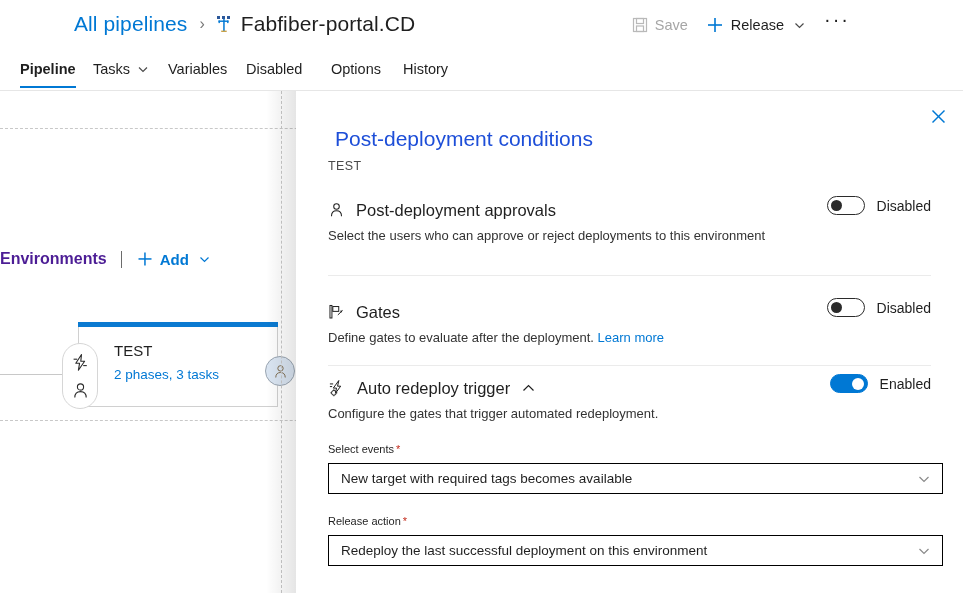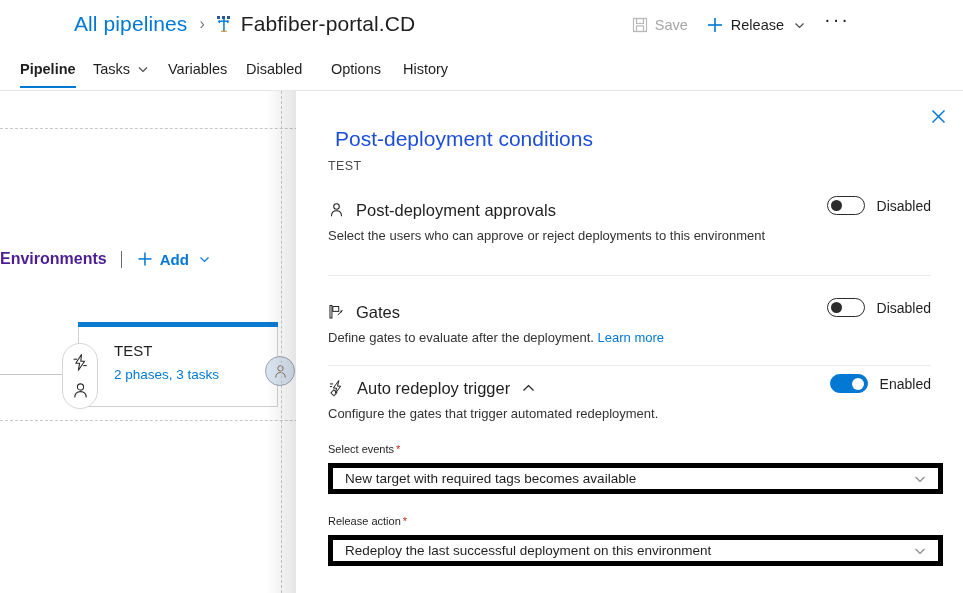--- a/index.html
+++ b/index.html
@@ -224,21 +224,21 @@
     margin-left:12px;font-size:14px;color:#1f1f1f;
   }
 
   
   .field-label{
     font-size:11px;color:#1f1f1f;margin-bottom:8px;
   }
   .req{color:#c42b1c;margin-left:2px;}
   .dropdown{
     width:615px;height:31px;box-sizing:border-box;
-    border:5px solid #000000;background:#ffffff;
+    border:1px solid #000000;background:#ffffff;
     display:flex;align-items:center;justify-content:space-between;
     padding:0 11px 0 12px;cursor:pointer;
   }
   .dd-text{font-size:13.5px;color:#1f1f1f;}
   .dd-caret{line-height:0;}
 </style>
 </head>
 <body>
 
 <div id="header">

